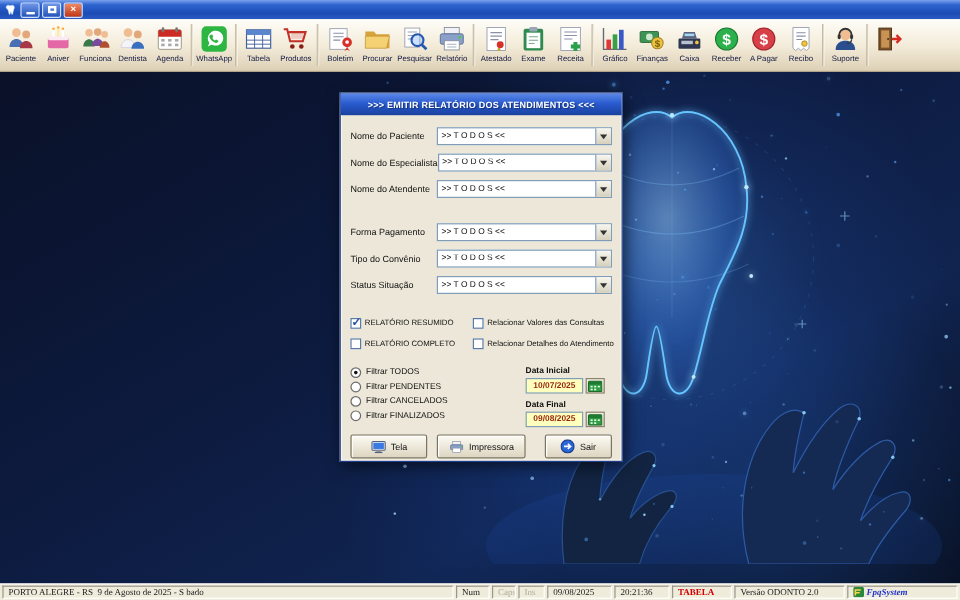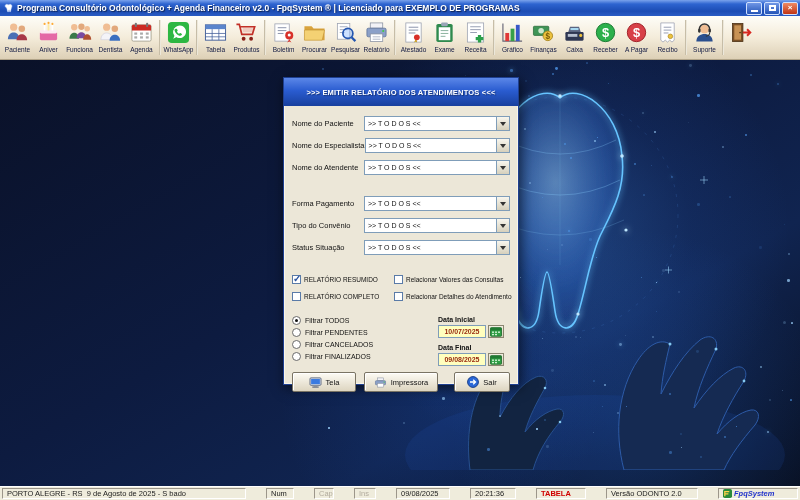--- a/index.html
+++ b/index.html
@@ -39,21 +39,21 @@
  radial-gradient(circle at 560px 170px, rgba(70,150,255,.30), rgba(50,120,240,.10) 130px, transparent 230px),
  radial-gradient(circle at 640px 360px, rgba(40,110,220,.22), transparent 190px),
  radial-gradient(circle at 440px 340px, rgba(30,90,200,.18), transparent 160px),
  linear-gradient(150deg,#0a1128 0%,#0d1b40 45%,#102450 70%,#081022 100%);}
 .bg-art{position:absolute;left:0;top:0;z-index:1;}
 #particles{position:absolute;inset:0;z-index:2;pointer-events:none;}
 
 
 .dialog{position:absolute;left:283px;top:17px;width:236px;height:308px;z-index:5;
  background:#ece7d8;border:1px solid #1e3f90;box-shadow:2px 3px 12px rgba(0,0,0,.6), inset 0 0 0 1px #f8f5ea;}
-.dlg-title{height:28px;display:flex;align-items:center;justify-content:center;color:#fff;font-size:7.5px;font-weight:bold;letter-spacing:.2px;
+.dlg-title{height:18px;display:flex;align-items:center;justify-content:center;color:#fff;font-size:7.5px;font-weight:bold;letter-spacing:.2px;
  background:linear-gradient(180deg,#5b87e8 0%,#2a5cd0 45%,#18409e 100%);text-shadow:1px 1px 1px rgba(0,0,0,.4);}
 .dlg-body{height:calc(100% - 15px);display:flex;flex-direction:column;padding:10px 8px 8px;}
 .frow{display:flex;align-items:center;height:15px;margin-bottom:7px;}
 .flabel{flex:0 0 72px;font-size:7.5px;color:#111;white-space:nowrap;}
 .combo{flex:1;height:15px;background:#fff;border:1px solid #7f9db9;display:flex;align-items:center;}
 .combo .val{flex:1;font-size:7px;color:#111;padding-left:3px;white-space:nowrap;overflow:hidden;}
 .cbtn{flex:0 0 13px;height:13px;background:linear-gradient(180deg,#f8f6ee,#d6d0bc);border-left:1px solid #7f9db9;display:flex;align-items:center;justify-content:center;}
 .cbtn i{width:0;height:0;border-left:3px solid transparent;border-right:3px solid transparent;border-top:4px solid #333;}
 .spacer{height:14px;flex:0 0 14px;}
 .checks{display:flex;margin-top:12px;}
@@ -74,40 +74,39 @@
 .dlabel{font-size:7px;font-weight:bold;color:#111;margin-bottom:2px;}
 .drow{display:flex;align-items:center;gap:2px;margin-bottom:6px;}
 .dfield{width:48px;height:13px;background:#ffffbe;border:1px solid #7f9db9;display:flex;align-items:center;justify-content:center;
  font-size:7px;font-weight:bold;color:#992a10;}
 .calbtn{width:16px;height:13px;border:1px solid #8a8570;background:linear-gradient(180deg,#f2efe2,#d6d0ba);display:flex;align-items:center;justify-content:center;padding:0;}
 .btnrow{margin-top:auto;display:flex;align-items:center;}
 .dlg-btn{height:20px;display:flex;align-items:center;justify-content:center;gap:4px;font-size:7.5px;color:#111;font-family:inherit;
  background:linear-gradient(180deg,#fdfbf4,#ddd5c0);border:1px solid #7a7464;box-shadow:inset 1px 1px 0 #fff;border-radius:2px;}
 
 
-.statusbar{height:14px;flex:0 0 14px;background:#efecdc;border-top:1px solid #fff;display:flex;align-items:stretch;gap:20px;padding:1px 2px;font-size:7.5px;color:#222;}
+.statusbar{height:14px;flex:0 0 14px;background:#efecdc;border-top:1px solid #fff;display:flex;align-items:stretch;gap:2px;padding:1px 2px;font-size:7.5px;color:#222;font-family:Liberation Serif, serif;}
 .sp{border:1px solid;border-color:#9c968a #fff #fff #9c968a;display:flex;align-items:center;padding:0 4px;white-space:pre;overflow:hidden;}
 .sp.left{flex:1;}
 .sp.off{color:#b2ac9e;}
 .sp.user{color:#d00000;font-weight:bold;}
 .brand-txt{color:#2233cc;font-weight:bold;font-style:italic;}
 .brand-icon{display:flex;margin-right:2px;}
 </style>
 </head>
 <body>
 
 <div class="app">
 
   <div class="titlebar">
     <span class="app-icon">
       <svg viewBox="0 0 12 12" width="11" height="11">
           <path d="M2.6 2.2C3.4 1 5 1.4 6 2c1-.6 2.6-1 3.4.2.7 1 .3 2.3-.2 3.3-.4.9-.6 2.6-1 3.9-.2.7-.9.7-1-.1-.2-1-.4-2-.6-2s-.4 1-.6 2c-.1.8-.8.8-1 .1-.4-1.3-.6-3-1-3.9C2.3 4.5 1.9 3.2 2.6 2.2Z" fill="#fff" stroke="#bcd4ff" stroke-width=".5"></path>
         </svg>
     </span>
-    <span class="title-text">Programa Consultório Odontológico + Agenda Financeiro v2.0 - FpqSystem ® | Licenciado para  EXEMPLO DE PROGRAMAS</span>
     <span class="win-controls">
       <span class="wbtn">
           <span class="glyph-min"></span>
         </span>
       <span class="wbtn">
           <span class="glyph-max"></span>
         </span>
       <span class="wbtn close">×</span>
     </span>
   </div>
@@ -744,21 +743,21 @@
 
   <div class="statusbar">
     <div class="sp left">PORTO ALEGRE - RS  9 de Agosto de 2025 - S bado</div>
     <div class="sp" style="width:28px">Num</div>
     <div class="sp off" style="width:20px">Caps</div>
     <div class="sp off" style="width:22px">Ins</div>
     <div class="sp" style="width:54px">09/08/2025</div>
     <div class="sp" style="width:46px">20:21:36</div>
     <div class="sp user" style="width:50px">TABELA</div>
     <div class="sp" style="width:92px">Versão ODONTO 2.0</div>
-    <div class="sp" style="width:80px">
+    <div class="sp" style="width:92px">
       <span class="brand-icon"><svg viewBox="0 0 10 10" width="9" height="9">
             <rect x="0" y="0" width="10" height="10" rx="2" fill="#2a8a3a"></rect>
             <path d="M2 8V3h5M2 5.5h4" stroke="#ffd24a" stroke-width="1.4" fill="none"></path>
           </svg></span>
       <span class="brand-txt">FpqSystem</span>
     </div>
   </div>
 </div>
 
 </body></html>

